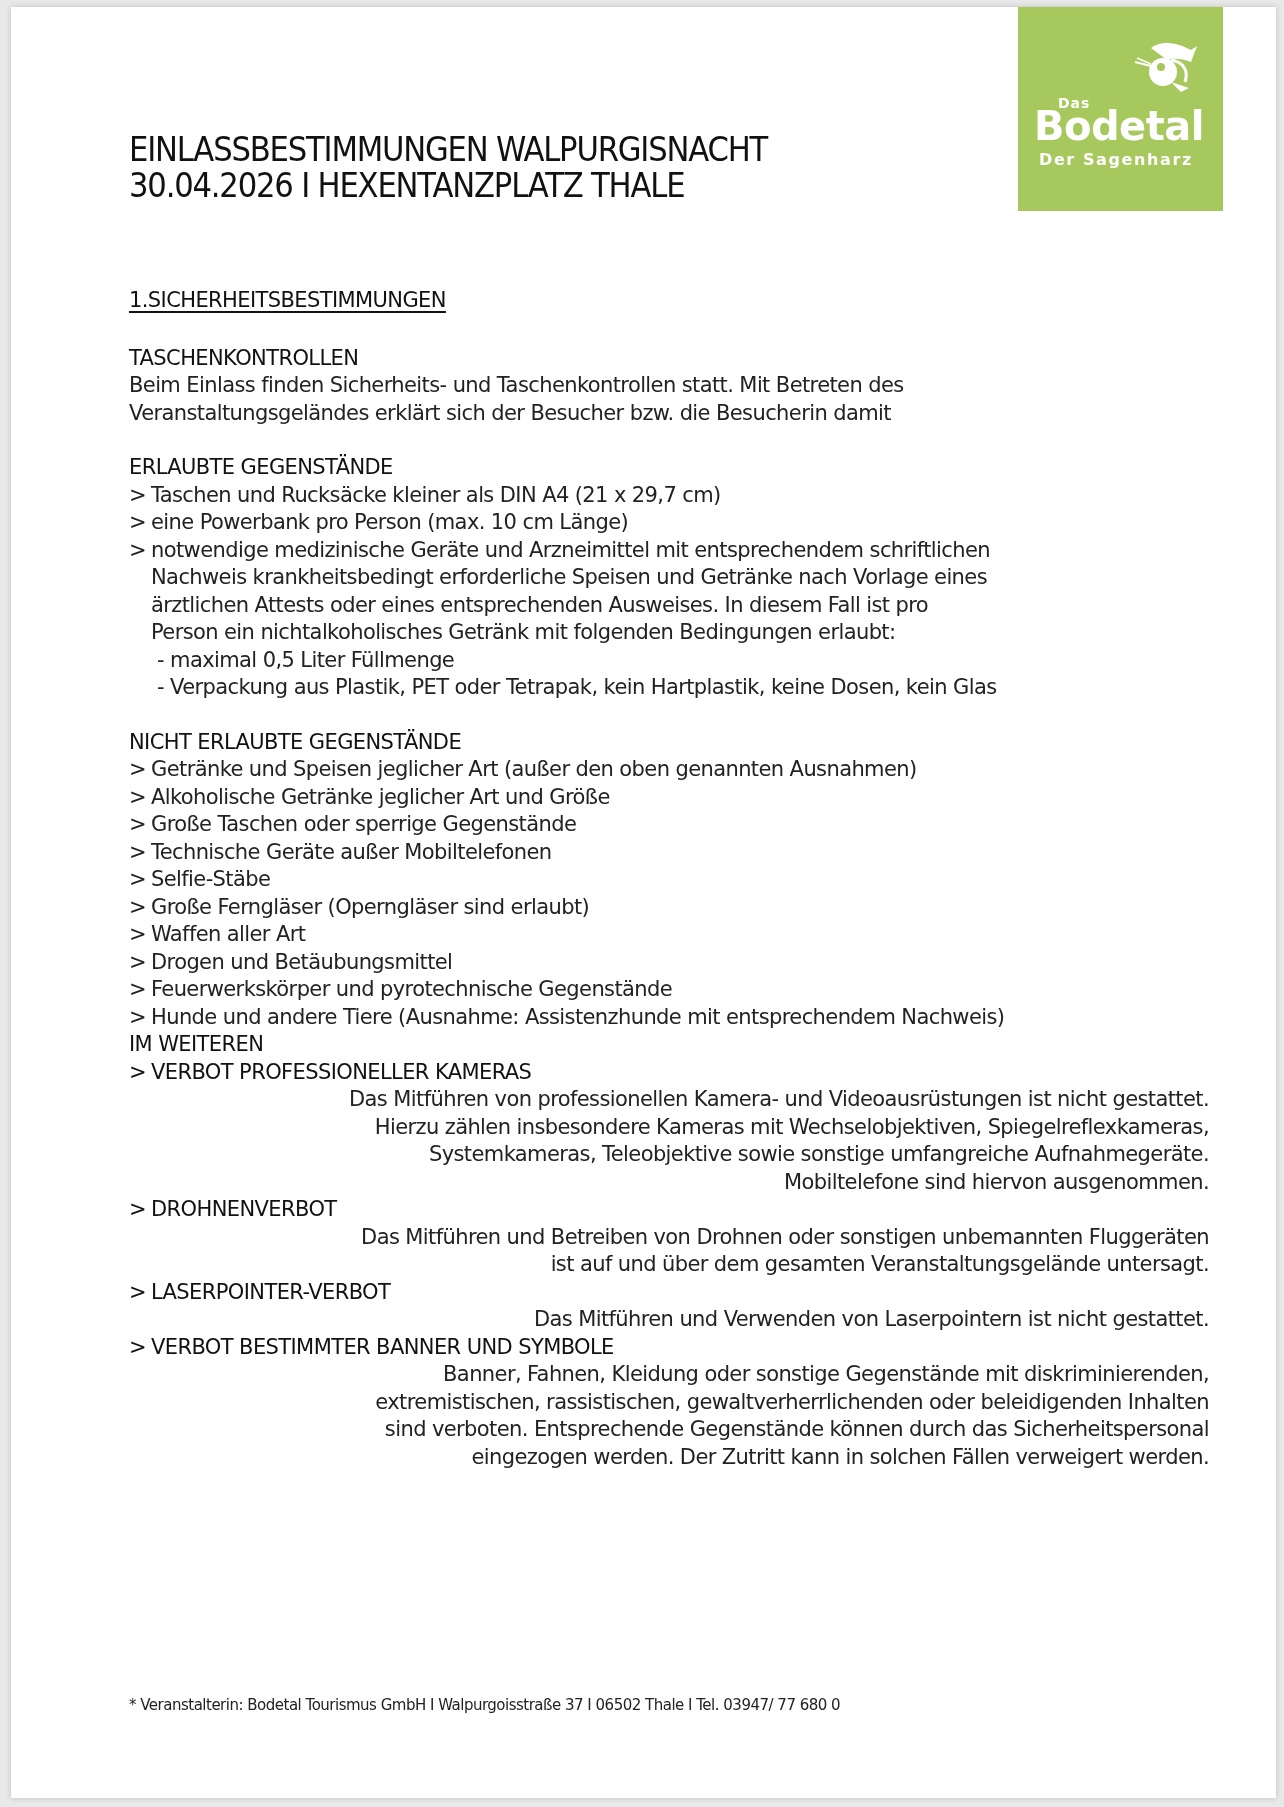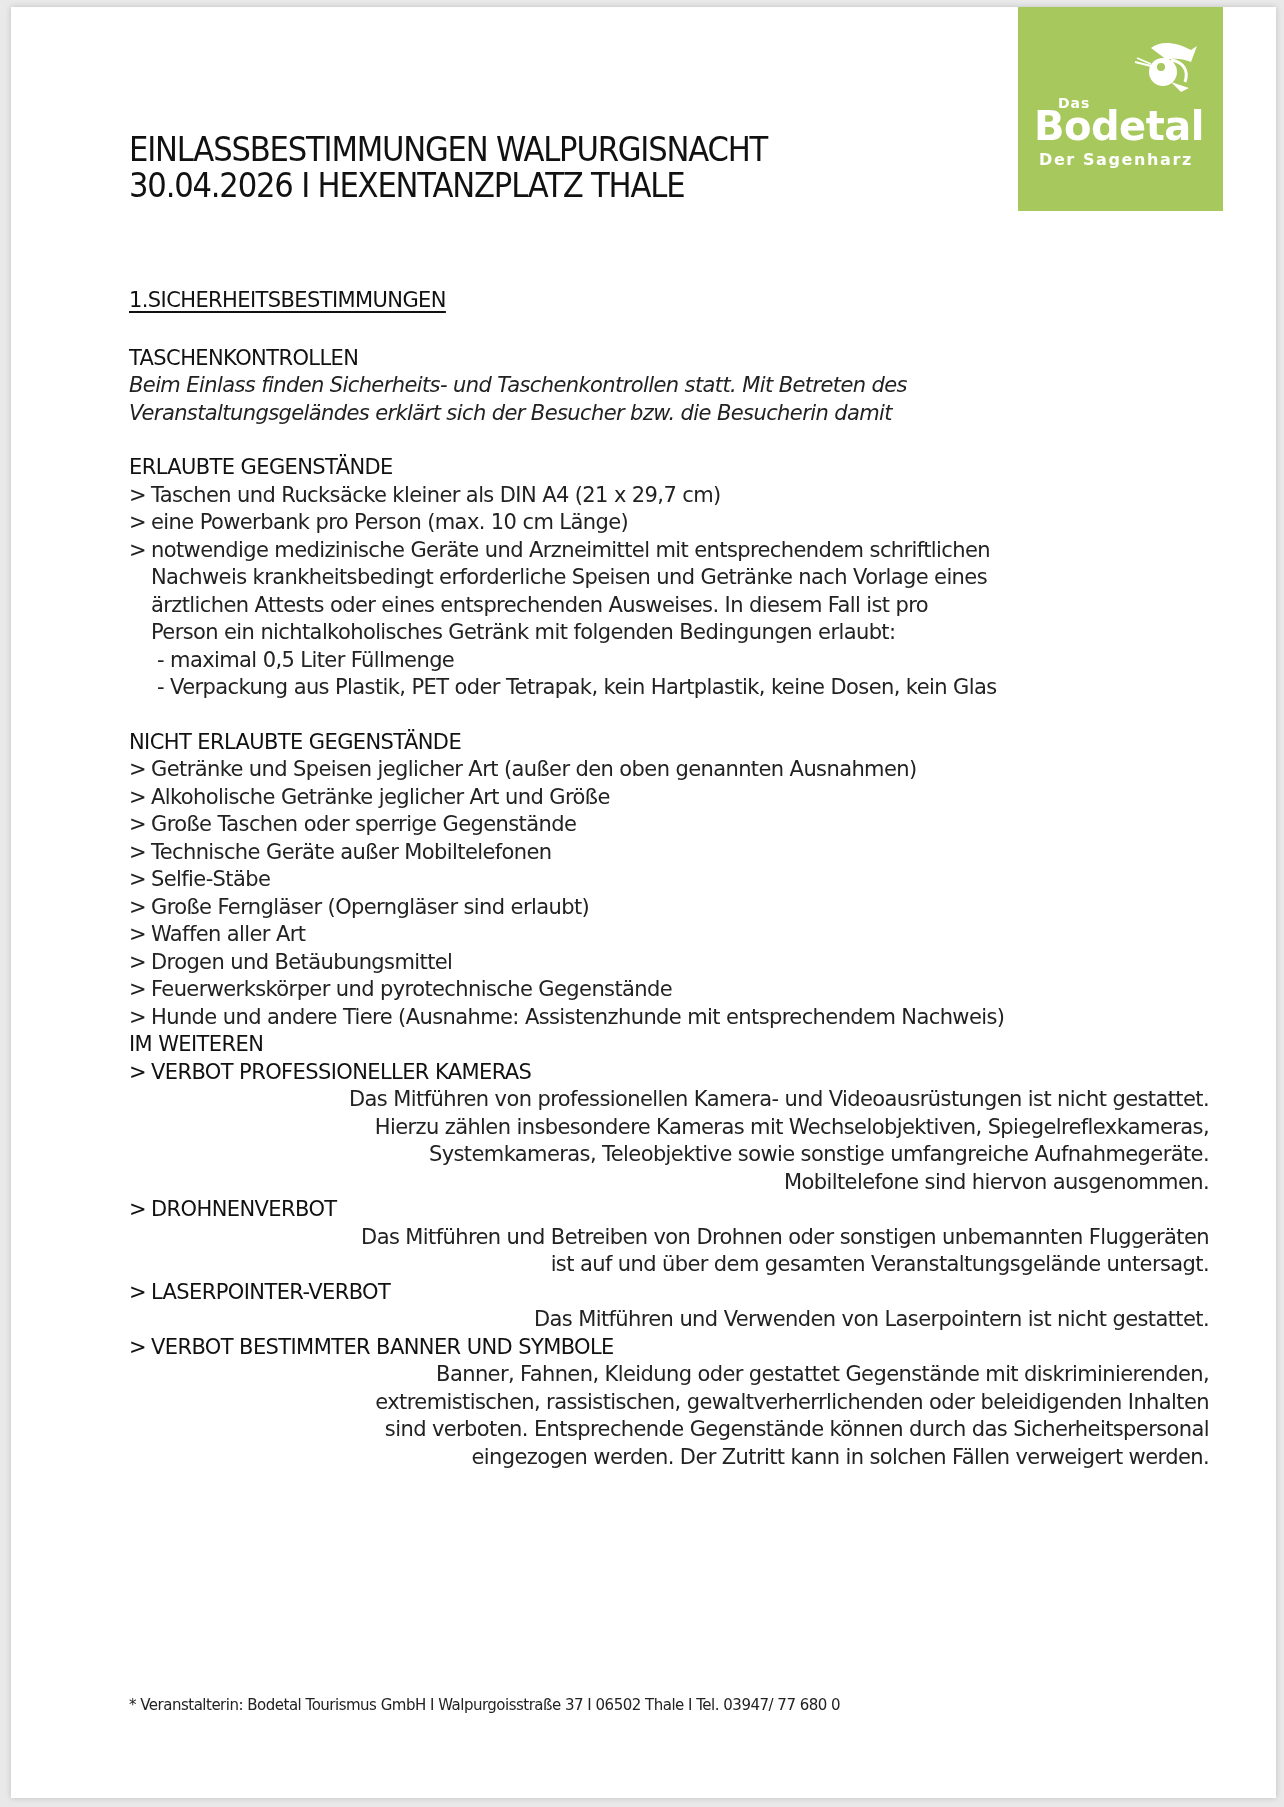--- a/index.html
+++ b/index.html
@@ -64,21 +64,21 @@
       text-decoration-thickness: 1.5px;
       font-size: 21px;
       margin: 0 0 30px 0;
       font-weight: normal;
       color: #111;
     }
     .sub-h {
       margin: 0; font-weight: normal; color: #111;
       font-size: 21px;
     }
-    .para { margin: 0; font-style: italic; }
+    .para { margin: 0; }
     .gap { height: 27px; }
     ul.items { list-style: none; margin: 0; padding: 0; }
     ul.items li { position: relative; padding-left: 22px; }
     ul.items li .arrow {
       position: absolute; left: 0; top: 0;
     }
     .dash { padding-left: 28px; }
     .im-block .head { color: #111; }
     .im-block .body { padding-left: 22px; text-align: right; }
     .footer {
@@ -181,21 +181,21 @@
             <div class="head" style="position: relative; padding-left: 22px;"><span class="arrow" style="position: absolute; left: 0px; top: 0px;">&gt;</span><span>DROHNENVERBOT</span></div>
             <div class="body">Das Mitführen und Betreiben von Drohnen oder sonstigen unbemannten Fluggeräten</div>
             <div class="body">ist auf und über dem gesamten Veranstaltungsgelände untersagt.</div>
           </div>
           <div>
             <div class="head" style="position: relative; padding-left: 22px;"><span class="arrow" style="position: absolute; left: 0px; top: 0px;">&gt;</span><span>LASERPOINTER-VERBOT</span></div>
             <div class="body">Das Mitführen und Verwenden von Laserpointern ist nicht gestattet.</div>
           </div>
           <div>
             <div class="head" style="position: relative; padding-left: 22px;"><span class="arrow" style="position: absolute; left: 0px; top: 0px;">&gt;</span><span>VERBOT BESTIMMTER BANNER UND SYMBOLE</span></div>
-            <div class="body">Banner, Fahnen, Kleidung oder gestattet Gegenstände mit diskriminierenden,</div>
+            <div class="body">Banner, Fahnen, Kleidung oder sonstige Gegenstände mit diskriminierenden,</div>
             <div class="body">extremistischen, rassistischen, gewaltverherrlichenden oder beleidigenden Inhalten</div>
             <div class="body">sind verboten. Entsprechende Gegenstände können durch das Sicherheitspersonal</div>
             <div class="body">eingezogen werden. Der Zutritt kann in solchen Fällen verweigert werden.</div>
           </div>
         </div>
     </div>
   </div>
 
   <div class="footer">* Veranstalterin: Bodetal Tourismus GmbH I Walpurgoisstraße 37 I 06502 Thale I Tel. 03947/ 77 680 0</div>
 </div>

